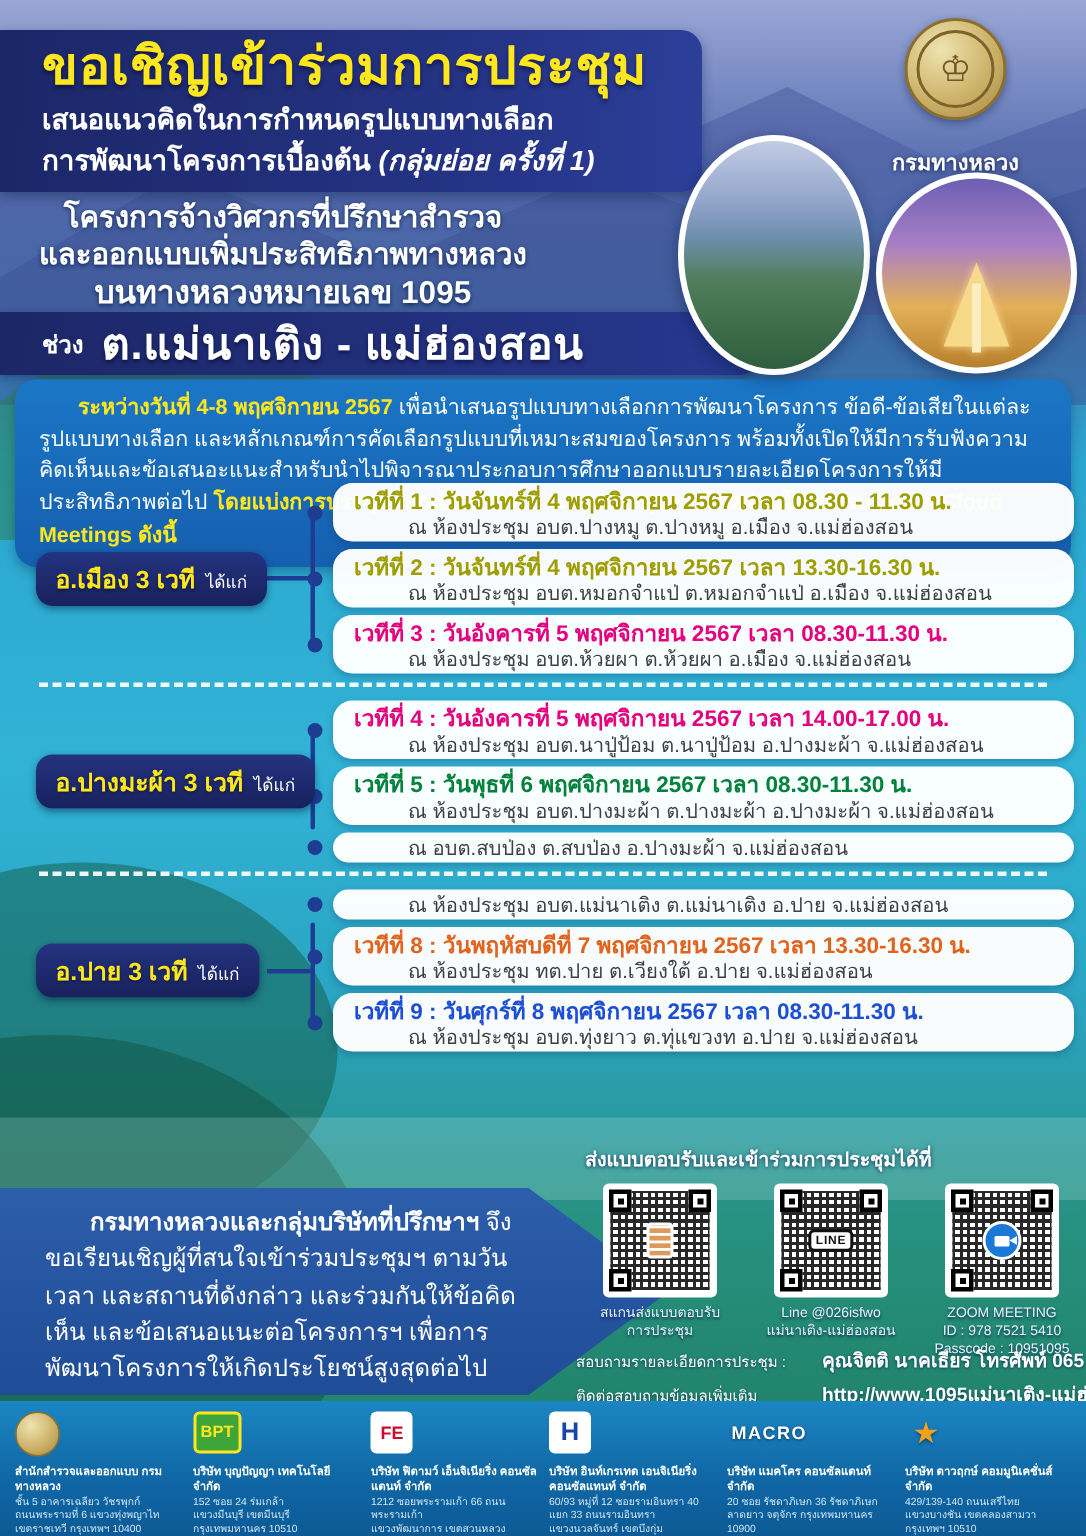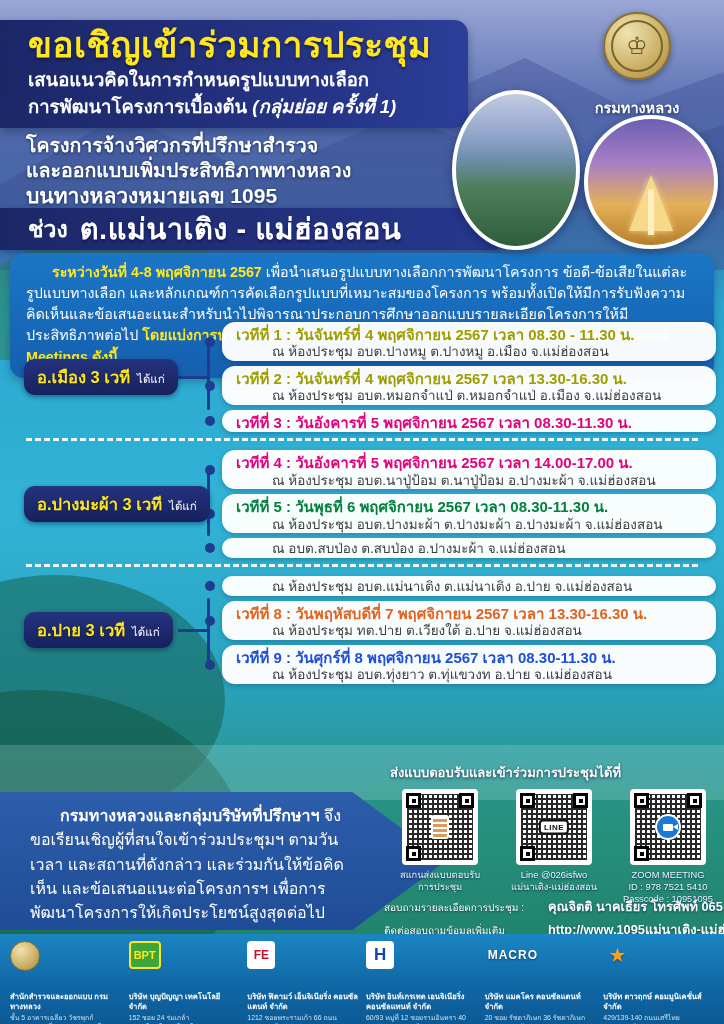--- a/index.html
+++ b/index.html
@@ -12,26 +12,26 @@
   .header-band{position:absolute;top:20px;left:0;width:468px;height:108px;z-index:3;
     background:linear-gradient(93deg,#1c2767 0%,#253487 70%,#2c3f99 100%);
     border-radius:0 14px 14px 0;padding:6px 0 0 28px;box-shadow:0 3px 8px rgba(0,20,60,.35);}
   .main-title{font-size:35px;font-weight:bold;color:#ffe71e;letter-spacing:.5px;
     text-shadow:0 2px 3px rgba(0,0,40,.5);line-height:1.1;}
   .sub-title{color:#ffffff;font-size:18.5px;font-weight:bold;line-height:1.35;margin-top:3px;}
   .sub-title .em{font-style:italic;}
 
   .project{position:absolute;top:133px;left:26px;z-index:3;color:#fff;
     text-shadow:0 1px 3px rgba(0,25,70,.75);}
-  .project .p-line{font-size:19.5px;font-weight:bold;line-height:25px;}
+  .project .p-line{font-size:19.5px;font-weight:bold;line-height:25px;text-align:center;}
   .project .p-line.big{font-size:21px;}
   .section-strip{position:absolute;top:208px;left:0;width:505px;height:42px;z-index:3;
     background:linear-gradient(93deg,#1c2767,#27388f);border-radius:0 12px 12px 0;
     display:flex;align-items:center;gap:12px;padding-left:28px;box-shadow:0 2px 6px rgba(0,20,60,.35);}
-  .section-strip .prefix{color:#fff;font-size:23px;font-weight:bold;}
+  .section-strip .prefix{color:#fff;font-size:16px;font-weight:bold;}
   .section-strip .name{color:#fff;font-size:29px;font-weight:bold;letter-spacing:.5px;
     text-shadow:0 2px 3px rgba(0,0,40,.5);}
 
   .seal{position:absolute;top:12px;left:603px;width:68px;height:68px;border-radius:50%;z-index:4;
     background:radial-gradient(circle at 35% 30%,#efe3b0,#cdb36a 55%,#a8873e 100%);
     border:2px solid #8a6f2e;display:flex;align-items:center;justify-content:center;
     box-shadow:0 2px 6px rgba(0,20,60,.4);}
   .seal .inner{width:52px;height:52px;border-radius:50%;border:2px solid #7c6328;
     display:flex;align-items:center;justify-content:center;color:#6e5720;font-size:24px;}
   .seal-caption{position:absolute;top:96px;left:585px;width:104px;text-align:center;z-index:4;
@@ -112,21 +112,21 @@
     text-shadow:0 1px 2px rgba(0,25,70,.7);}
   .contact .row{display:grid;grid-template-columns:158px auto;column-gap:6px;align-items:baseline;margin-bottom:2px;}
   .contact .lbl{font-size:10px;white-space:nowrap;}
   .contact .val{font-size:12.8px;font-weight:bold;white-space:nowrap;}
 
   
   .footer{position:absolute;left:0;bottom:0;width:724px;height:90px;z-index:5;
     background:linear-gradient(180deg,#1b86c2 0%,#0f66a4 60%,#0c5a95 100%);
     display:flex;gap:8px;padding:7px 10px 0 10px;}
   .company{flex:1 1 0;min-width:0;}
-  .logo{height:32px;display:flex;align-items:flex-start;margin-bottom:19px;}
+  .logo{height:32px;display:flex;align-items:flex-start;margin-bottom:3px;}
   .logo-seal{width:30px;height:30px;border-radius:50%;
     background:radial-gradient(circle at 35% 30%,#efe3b0,#cdb36a 55%,#a8873e 100%);
     border:1px solid #8a6f2e;}
   .logo-sq{min-width:28px;height:28px;border-radius:4px;display:flex;align-items:center;justify-content:center;
     font-weight:bold;font-size:11px;padding:0 3px;}
   .logo-bpt{background:#3da53a;color:#ffe71e;border:2px solid #ffe71e;}
   .logo-fe{background:#fff;color:#c8102e;font-size:12px;}
   .logo-h{background:#fff;color:#1846a8;font-size:17px;}
   .logo-macro{background:transparent;color:#fff;font-size:12px;letter-spacing:1px;
     text-shadow:0 1px 2px #0a3b66;border:none;}
@@ -206,20 +206,21 @@
       <div class="card">
         <div class="card-title" style="color: rgb(158, 158, 0);">เวทีที่ 1 : วันจันทร์ที่ 4 พฤศจิกายน 2567 เวลา 08.30 - 11.30 น.</div>
         <div class="card-venue">ณ ห้องประชุม อบต.ปางหมู ต.ปางหมู อ.เมือง จ.แม่ฮ่องสอน</div>
       </div>
       <div class="card">
         <div class="card-title" style="color: rgb(158, 158, 0);">เวทีที่ 2 : วันจันทร์ที่ 4 พฤศจิกายน 2567 เวลา 13.30-16.30 น.</div>
         <div class="card-venue">ณ ห้องประชุม อบต.หมอกจำแป่ ต.หมอกจำแป่ อ.เมือง จ.แม่ฮ่องสอน</div>
       </div>
       <div class="card">
         <div class="card-title" style="color: rgb(229, 0, 125);">เวทีที่ 3 : วันอังคารที่ 5 พฤศจิกายน 2567 เวลา 08.30-11.30 น.</div>
+        <div class="card-venue">ณ ห้องประชุม อบต.ห้วยผา ต.ห้วยผา อ.เมือง จ.แม่ฮ่องสอน</div>
       </div>
     </div>
 
     <div class="separator"></div>
 
     <div class="group">
       <div class="bracket"></div>
       <div class="stub"></div>
       <div class="pill">
         <span class="pl">อ.ปางมะผ้า 3 เวที</span>

